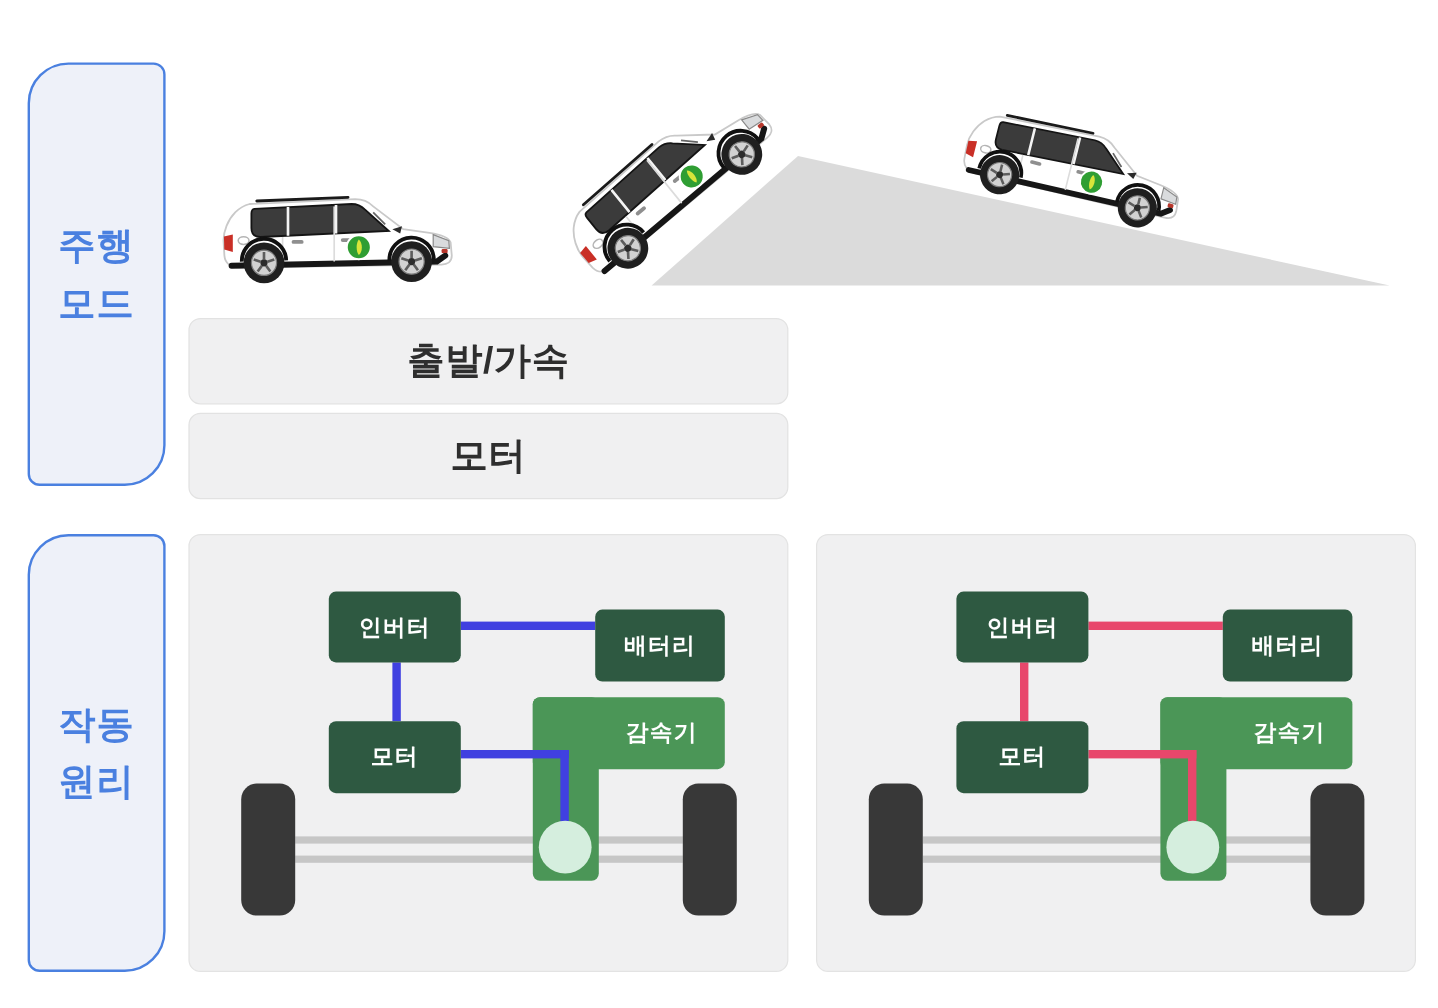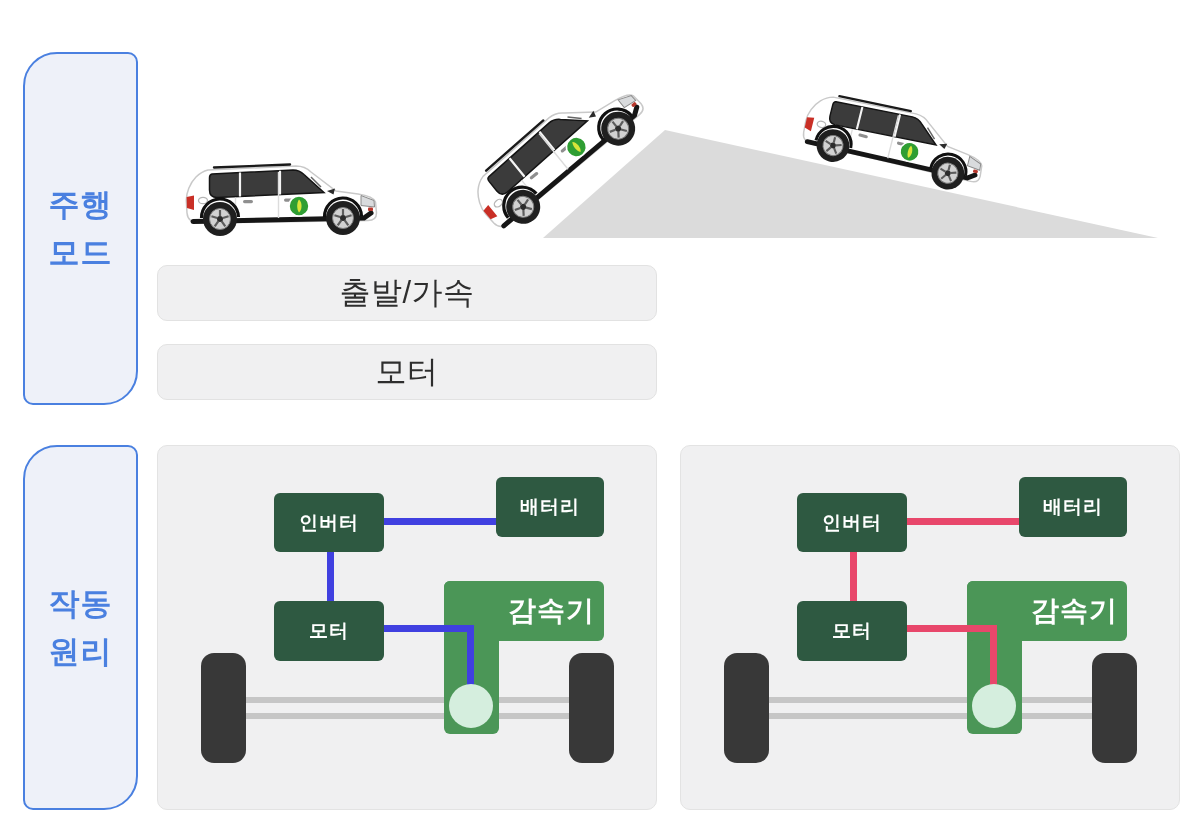--- a/index.html
+++ b/index.html
@@ -18,26 +18,26 @@
     display:flex; flex-direction:column; align-items:center; justify-content:center;
     text-align:center;
   }
   .rowlabel--top { top:52px; height:353px; }
   .rowlabel--bottom { top:445px; height:365px; }
   
   .scene { position:absolute; left:0; top:0; width:1198px; height:260px; }
   .hill { fill:var(--hill,#dbdbdb); }
   
   .bar {
-    position:absolute; width:500px; height:56px;
+    position:absolute; width:500px; height:72px;
     background:var(--bar-bg,#f0f0f1);
     border:1.5px solid var(--bar-border,#e2e2e2);
     border-radius:10px;
     display:flex; align-items:center; justify-content:center;
-    font-size:31px; font-weight:normal; color:var(--bar-text,#2e2e2e);
+    font-size:31px; font-weight:bold; color:var(--bar-text,#2e2e2e);
     letter-spacing:0.5px;
   }
   .bar--r1 { top:265px; }
   .bar--r2 { top:344px; }
   .col-left { left:157px; }
   .col-right { left:680px; }
   
   .panel {
     position:absolute; top:445px; width:500px; height:365px;
     background:var(--panel-bg,#f0f0f1);
@@ -47,36 +47,36 @@
   .panel * { position:absolute; }
   .axle { left:88px; width:323px; height:6px; background:var(--axle,#c6c6c6); }
   .axle--1 { top:251px; } .axle--2 { top:267px; }
   .wheel { top:207px; width:45px; height:110px; border-radius:13px; background:var(--wheel,#383838); }
   .wheel--l { left:43px; } .wheel--r { left:411px; }
   .reducer-v { left:286px; top:135px; width:55px; height:153px; background:var(--reducer,#4b9657); border-radius:6px; }
   .reducer-h { left:286px; top:135px; width:160px; height:60px; background:var(--reducer,#4b9657); border-radius:6px; }
   .reducer-label {
     left:341px; top:135px; width:105px; height:60px;
     display:flex; align-items:center; justify-content:center;
-    color:#ffffff; font-size:28px; font-weight:bold; letter-spacing:1px;
+    color:#ffffff; font-size:19px; font-weight:bold; letter-spacing:1px;
   }
   .conn { background:var(--line,#4040e0); }
   .conn--h1 { left:226px; top:72px;  width:112px; height:7px; }
   .conn--v1 { left:169px; top:106px; width:7px;  height:49px; }
   .conn--h2 { left:226px; top:179px; width:90px; height:7px; }
   .conn--v2 { left:309px; top:179px; width:7px;  height:66px; }
   .joint { left:291px; top:238px; width:44px; height:44px; border-radius:50%;
            background:var(--circle,#d5eede); }
   .node {
     background:var(--box,#2e5941); color:#ffffff; border-radius:6px;
     display:flex; align-items:center; justify-content:center;
     font-size:19px; font-weight:bold; letter-spacing:1px;
   }
   .node--inverter { left:116px; top:47px;  width:110px; height:59px; }
-  .node--battery  { left:338px; top:31px;  width:108px; height:60px; }
+  .node--battery  { left:338px; top:62px;  width:108px; height:60px; }
   .node--motor    { left:116px; top:155px; width:110px; height:60px; }
 </style>
 </head>
 <body>
 
 <div class="canvas" style="--accent: #4a80e0; --label-bg: #eef1f9; --bar-bg: #f0f0f1; --bar-border: #e2e2e2; --bar-text: #2e2e2e; --panel-bg: #f0f0f1; --panel-border: #e3e3e3; --box: #2e5941; --reducer: #4b9657; --circle: #d5eede; --wheel: #383838; --axle: #c6c6c6; --hill: #dbdbdb;">
 
   <div class="rowlabel rowlabel--top">
     <span>주행</span>
     <span>모드</span>

